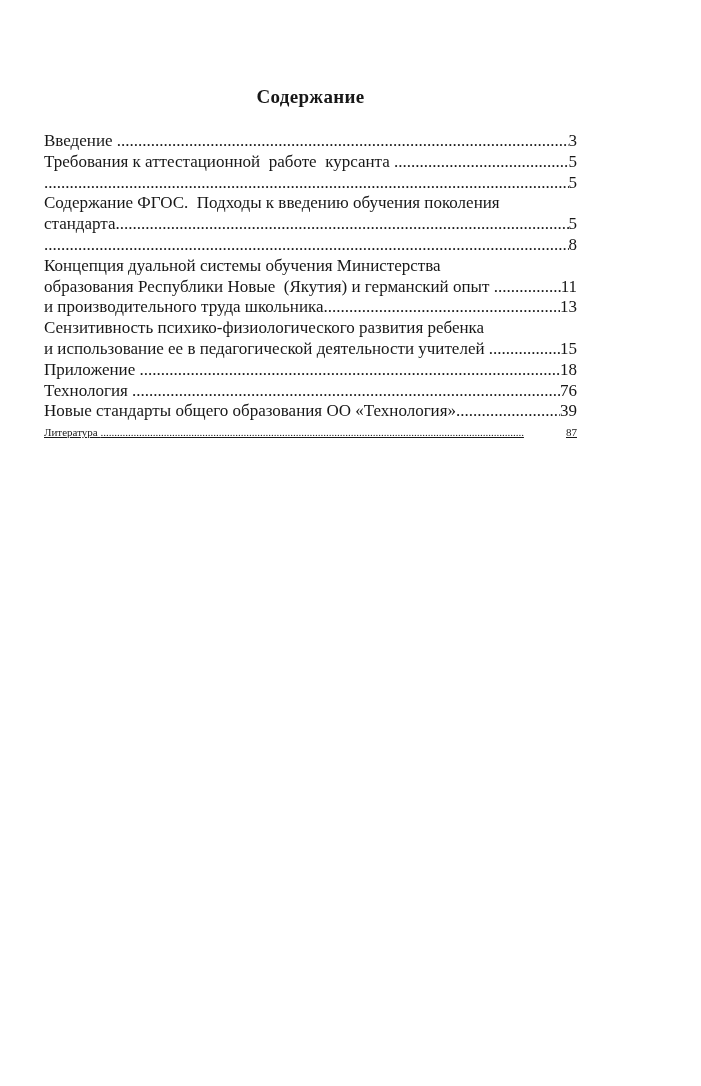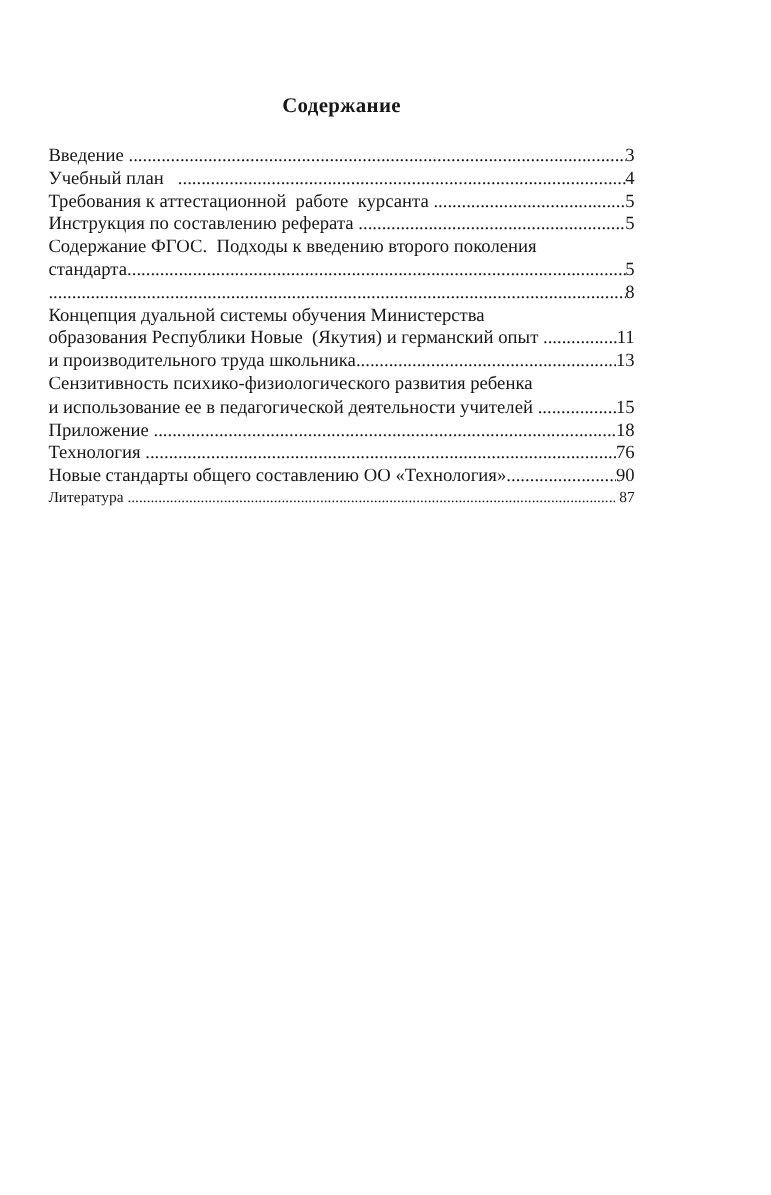--- a/index.html
+++ b/index.html
@@ -34,21 +34,22 @@
     width: 100%;
   }
   .toc-row {
     display: flex;
     align-items: flex-end;
     font-size: 17px;
     line-height: 20.8px;
     white-space: pre;
   }
   .toc-row.small {
-    font-size: 14px;
+    font-size: 11px;
+    text-decoration: underline;
   }
   .toc-text {
     flex: 0 0 auto;
     white-space: pre;
   }
   .leader {
     flex: 1 1 0;
     min-width: 0;
     overflow: hidden;
     white-space: nowrap;
@@ -70,40 +71,34 @@
 <div class="page">
   <div class="content">
     <h1 class="doc-title">Содержание</h1>
     <div class="toc-list">
   <div class="toc-row">
     <span class="toc-text">Введение </span>
     <span class="leader"></span>
     <span class="toc-page">3</span>
   </div>
 
-  <div class="toc-row">
-    <span class="toc-text">Учебный план   </span>
-    <span class="leader"></span>
-    <span class="toc-page">4</span>
-  </div>
 
   <div class="toc-row">
     <span class="toc-text">Требования к аттестационной  работе  курсанта </span>
     <span class="leader"></span>
     <span class="toc-page">5</span>
   </div>
 
   <div class="toc-row">
-    <span class="toc-text">Инструкция по составлению реферата </span>
     <span class="leader"></span>
     <span class="toc-page">5</span>
   </div>
 
   <div class="toc-row">
-    <span class="toc-text">Содержание ФГОС.  Подходы к введению второго поколения</span>
+    <span class="toc-text">Содержание ФГОС.  Подходы к введению обучения поколения</span>
     
     
   </div>
 
   <div class="toc-row">
     <span class="toc-text">стандарта</span>
     <span class="leader"></span>
     <span class="toc-page">5</span>
   </div>
 
@@ -149,23 +144,23 @@
     <span class="toc-page">18</span>
   </div>
 
   <div class="toc-row">
     <span class="toc-text">Технология </span>
     <span class="leader"></span>
     <span class="toc-page">76</span>
   </div>
 
   <div class="toc-row">
-    <span class="toc-text">Новые стандарты общего составлению ОО «Технология»</span>
+    <span class="toc-text">Новые стандарты общего образования ОО «Технология»</span>
     <span class="leader"></span>
-    <span class="toc-page">90</span>
+    <span class="toc-page">39</span>
   </div>
 
   <div class="toc-row small">
     <span class="toc-text">Литература </span>
     <span class="leader"></span>
     <span class="toc-page">87</span>
   </div>
 </div>
   </div>
 </div>

